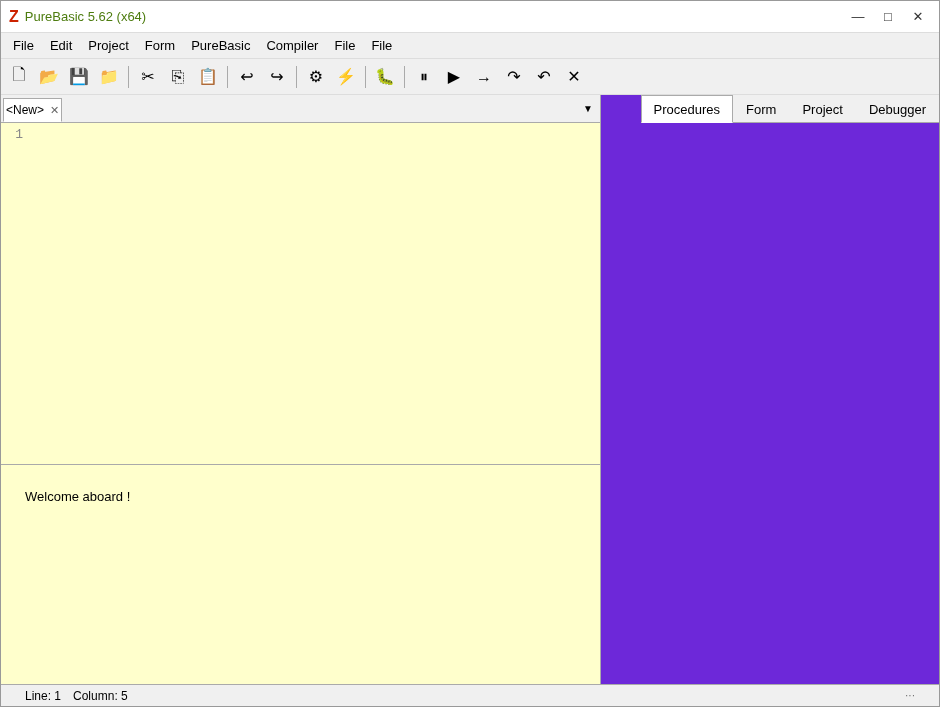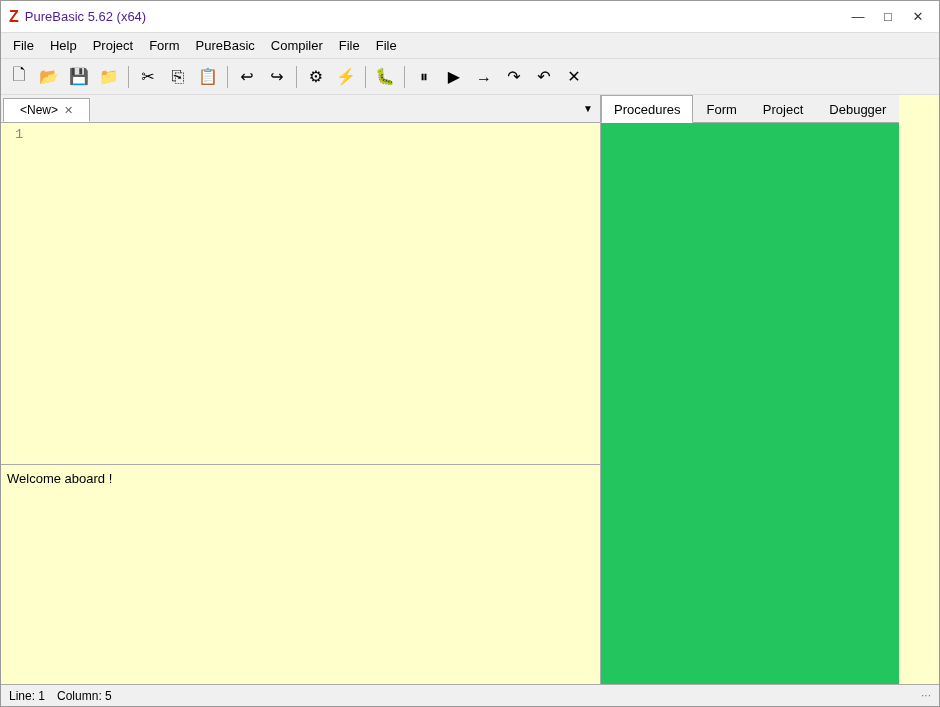--- a/index.html
+++ b/index.html
@@ -27,21 +27,21 @@
     }
     #title-icon {
       color: #cc2200;
       font-size: 16px;
       font-weight: bold;
       margin-right: 6px;
     }
     #title-text {
       flex: 1;
       font-size: 13px;
-      color: #4c1d95;
+      color: #4d7c0f;
     }
     #window-controls {
       display: flex;
       gap: 4px;
     }
     .win-btn {
       width: 26px;
       height: 20px;
       border: none;
       background: transparent;
@@ -123,21 +123,21 @@
       height: 28px;
       display: flex;
       align-items: flex-end;
       padding: 0 2px;
       border-bottom: 1px solid #aaa;
     }
     .editor-tab {
       background: #ffffff;
       border: 1px solid #aaa;
       border-bottom: 1px solid #ffffff;
-      padding: 2px 16px;
+      padding: 2px 2px;
       font-size: 12px;
       cursor: pointer;
       display: flex;
       align-items: center;
       gap: 4px;
       height: 24px;
     }
     .tab-close {
       font-size: 11px;
       color: #666;
@@ -189,31 +189,32 @@
       border: none;
       resize: none;
     }
 
     
     #output-panel {
       height: 220px;
       background: #ffffcc;
       border-top: 1px solid #aaa;
       overflow-y: auto;
-      padding: 6px;
+      padding: 24px;
       font-size: 13px;
       color: #000;
     }
 
     
     #right-panel {
       flex: 1;
       display: flex;
-      flex-direction: row;
-      background: #22c55e;
+      flex-direction: column;
+      background: #6d28d9;
+      align-items: flex-end;
     }
     #right-tabs {
       display: flex;
       background: #f0f0f0;
       border-bottom: 1px solid #aaa;
       height: 28px;
     }
     .right-tab {
       padding: 4px 12px;
       font-size: 13px;
@@ -233,21 +234,21 @@
       flex: 1;
       background: #ffffcc;
     }
 
     
     #status-bar {
       background: #f0f0f0;
       height: 22px;
       display: flex;
       align-items: center;
-      padding: 0 8px;
+      padding: 0 24px;
       border-top: 1px solid #aaa;
       font-size: 12px;
       gap: 12px;
     }
     #status-right {
       margin-left: auto;
       color: #666;
       font-size: 10px;
     }
   </style>
@@ -259,21 +260,21 @@
   <span id="title-text">PureBasic 5.62 (x64)</span>
   <div id="window-controls">
     <button class="win-btn">—</button>
     <button class="win-btn">□</button>
     <button class="win-btn" id="close-btn">✕</button>
   </div>
 </div>
 
 <div id="menu-bar">
     <div class="menu-item">File</div>
-    <div class="menu-item">Help</div>
+    <div class="menu-item">Edit</div>
     <div class="menu-item">Project</div>
     <div class="menu-item">Form</div>
     <div class="menu-item">PureBasic</div>
     <div class="menu-item">Compiler</div>
     <div class="menu-item">File</div>
     <div class="menu-item">File</div>
   </div>
 
 <div id="toolbar">
     <button class="toolbar-btn" title="New">🗋</button>

